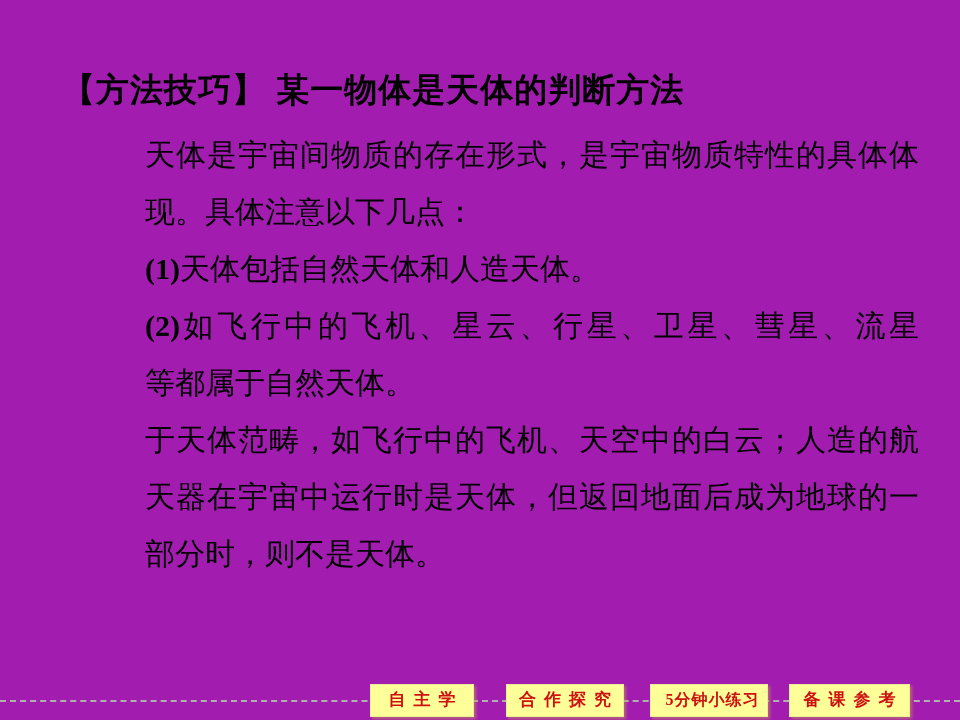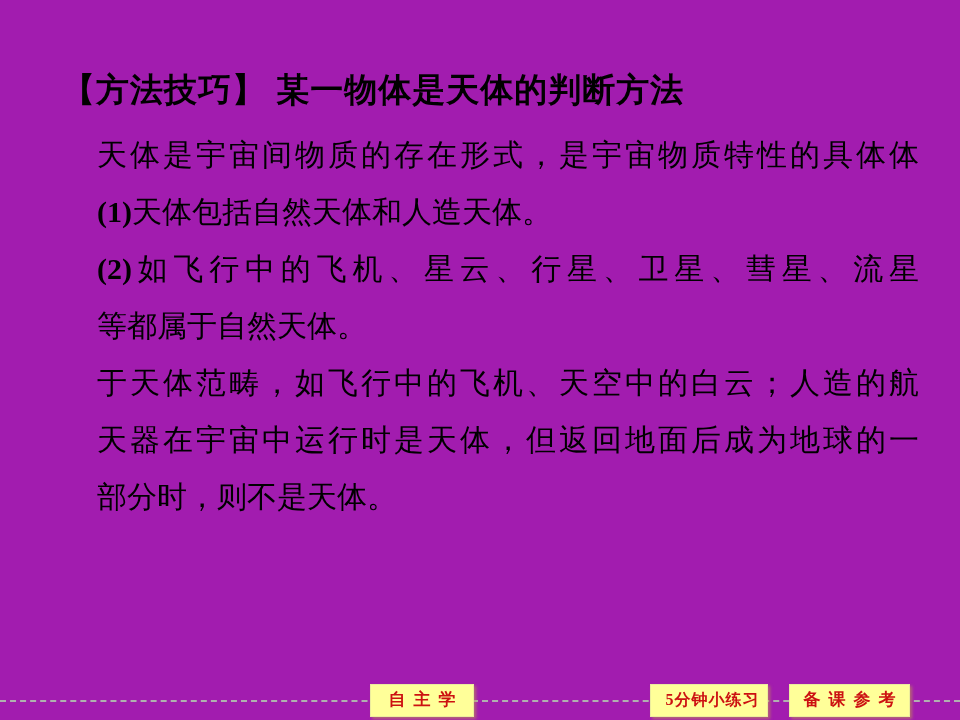--- a/index.html
+++ b/index.html
@@ -26,20 +26,21 @@
     left:97px; top:126px;
     width:822px;
     font-size:30px;
     color:#000000;
   }
   .line {
     height:57px;
     line-height:57px;
     white-space:nowrap;
     overflow:visible;
+    margin-left:48px;
   }
   .line.just {
     white-space:normal;
     text-align:justify;
     text-align-last:justify;
   }
   .marker {
     font-weight:bold;
     font-family:"Liberation Serif", serif;
   }
@@ -74,27 +75,29 @@
 </style>
 </head>
 <body>
 
 <div class="slide">
 
   <div class="title">【方法技巧】 某一物体是天体的判断方法</div>
 
   <div class="body-block">
     <div class="line just"><span class="marker"></span><span>天体是宇宙间物质的存在形式，是宇宙物质特性的具体体</span></div>
+    <div class="line"><span class="marker"></span><span>现。具体注意以下几点：</span></div>
     <div class="line"><span class="marker">(1)</span><span>天体包括自然天体和人造天体。</span></div>
     <div class="line just"><span class="marker">(2)</span><span>如飞行中的飞机、星云、行星、卫星、彗星、流星</span></div>
     <div class="line"><span class="marker"></span><span>等都属于自然天体。</span></div>
     <div class="line just"><span class="marker"></span><span>于天体范畴，如飞行中的飞机、天空中的白云；人造的航</span></div>
     <div class="line just"><span class="marker"></span><span>天器在宇宙中运行时是天体，但返回地面后成为地球的一</span></div>
     <div class="line"><span class="marker"></span><span>部分时，则不是天体。</span></div>
   </div>
 
   <div class="divider"></div>
 
   <div class="nav-btn b1">自主学习</div>
+  <div class="nav-btn b2">合作探究</div>
   <div class="nav-btn b3">5分钟小练习</div>
   <div class="nav-btn b4">备课参考</div>
 
 </div>
 
 </body></html>

